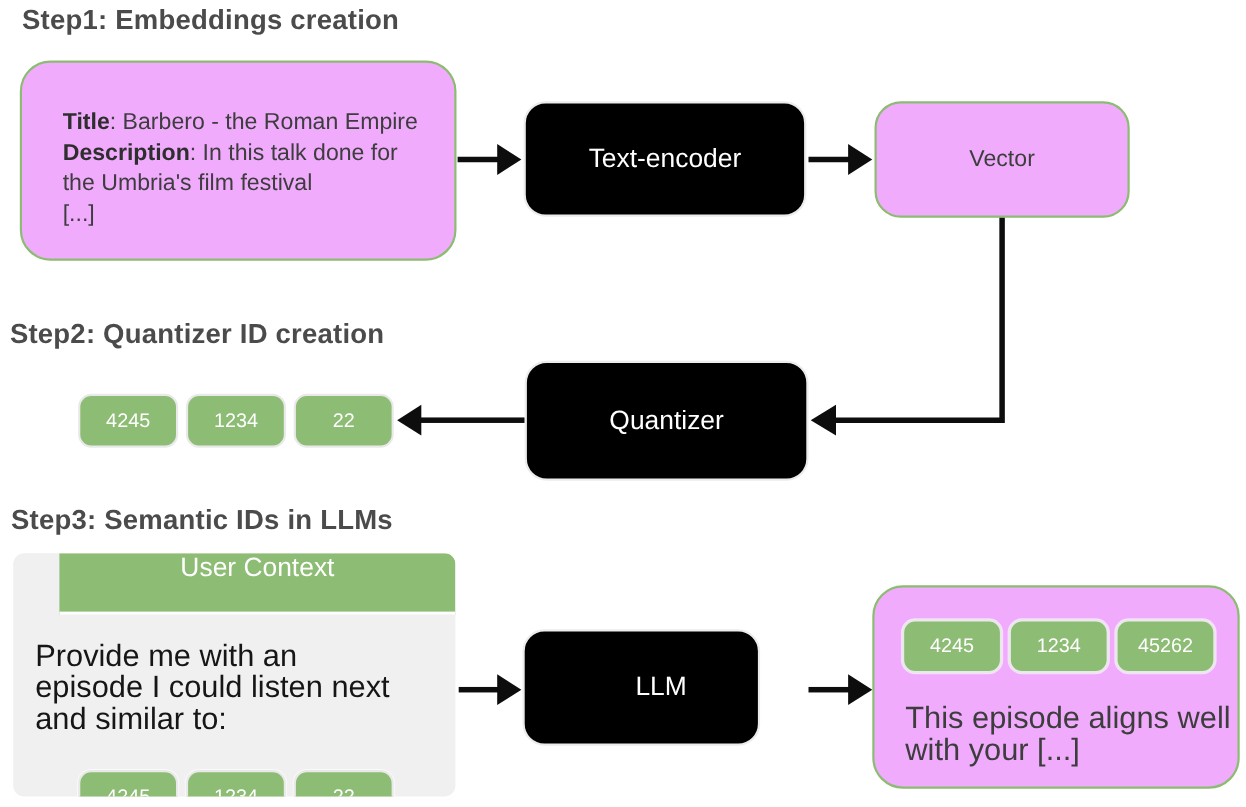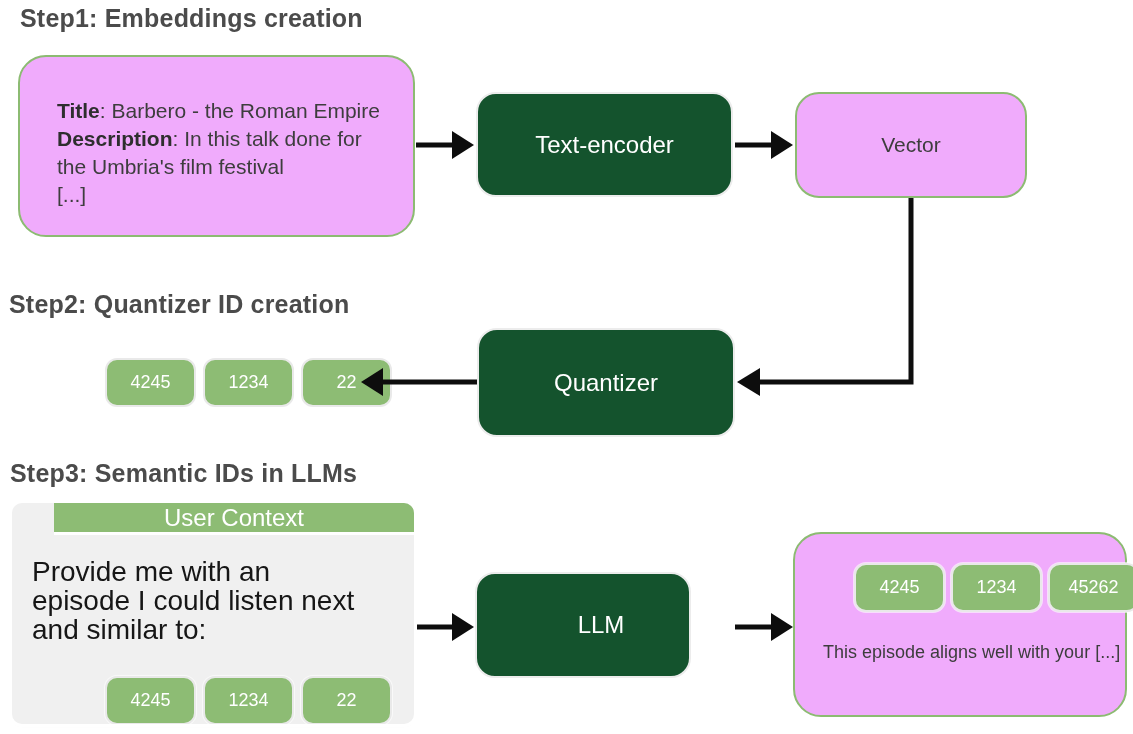--- a/index.html
+++ b/index.html
@@ -23,21 +23,21 @@
   
   .outline-box{
     position:absolute;
     background:#f0abfc;
     border:2px solid #8cbb72;
     border-radius:28px;
   }
   
   .green-box{
     position:absolute;
-    background:#14532d;
+    background:#000000;
     border:2px solid #ececec;
     border-radius:20px;
     display:flex;align-items:center;justify-content:center;
     color:#ffffff;
     font-size:24px;
   }
   .doc-text{
     padding:40px 30px 0 37px;
     font-size:21px;
     line-height:28px;
@@ -61,54 +61,54 @@
     border-top:14px solid transparent;border-bottom:14px solid transparent;
     border-left:22px solid #0d0d0d;
   }
   .arrow.left .shaft{right:0;left:18px;}
   .arrow.left::after{
     content:"";position:absolute;left:0;top:50%;transform:translateY(-50%);
     border-top:14px solid transparent;border-bottom:14px solid transparent;
     border-right:22px solid #0d0d0d;
   }
   
-  .chip-row{position:absolute;display:flex;gap:7px;margin-left:34px;}
+  .chip-row{position:absolute;display:flex;gap:7px;}
   .chip{
     width:91px;height:49px;
     background:#8dbc74;
     border:2px solid #e9e9e9;
     border-radius:12px;
     display:flex;align-items:center;justify-content:center;
     color:#ffffff;font-size:18px;
     box-shadow:0 0 0 1px rgba(255,255,255,0.6);
   }
   
   .card{
     position:absolute;
     border-radius:10px;
     background:#f0f0f0;
     box-shadow:0 0 0 3px #ffffff, 0 1px 3px rgba(0,0,0,0.12);
     overflow:hidden;
   }
   .card-header{
-    height:32px;
+    height:56px;
     background:#8dbc74;
     border-bottom:3px solid #ffffff;
-    display:flex;align-items:flex-end;justify-content:center;
+    display:flex;align-items:flex-start;justify-content:center;
     color:#ffffff;font-size:24px;margin-left:42px;
   }
   .card-body{position:relative;height:173px;}
   .prompt-text{
     position:absolute;left:20px;top:22px;width:340px;
     font-size:28px;line-height:29px;color:#161616;
   }
   .l-connector{position:absolute;}
   .output-text{
     position:absolute;left:28px;top:104px;width:300px;
-    font-size:18px;line-height:29px;color:#3d3d3d;
+    font-size:28px;line-height:29px;color:#3d3d3d;
   }
 </style>
 </head>
 <body>
 
 <div class="canvas">
 
   <h2 class="step-heading" style="left:20px;top:4px;">Step1: Embeddings creation</h2>
 
   <div class="outline-box" style="left:18px;top:55px;width:397px;height:182px;">

